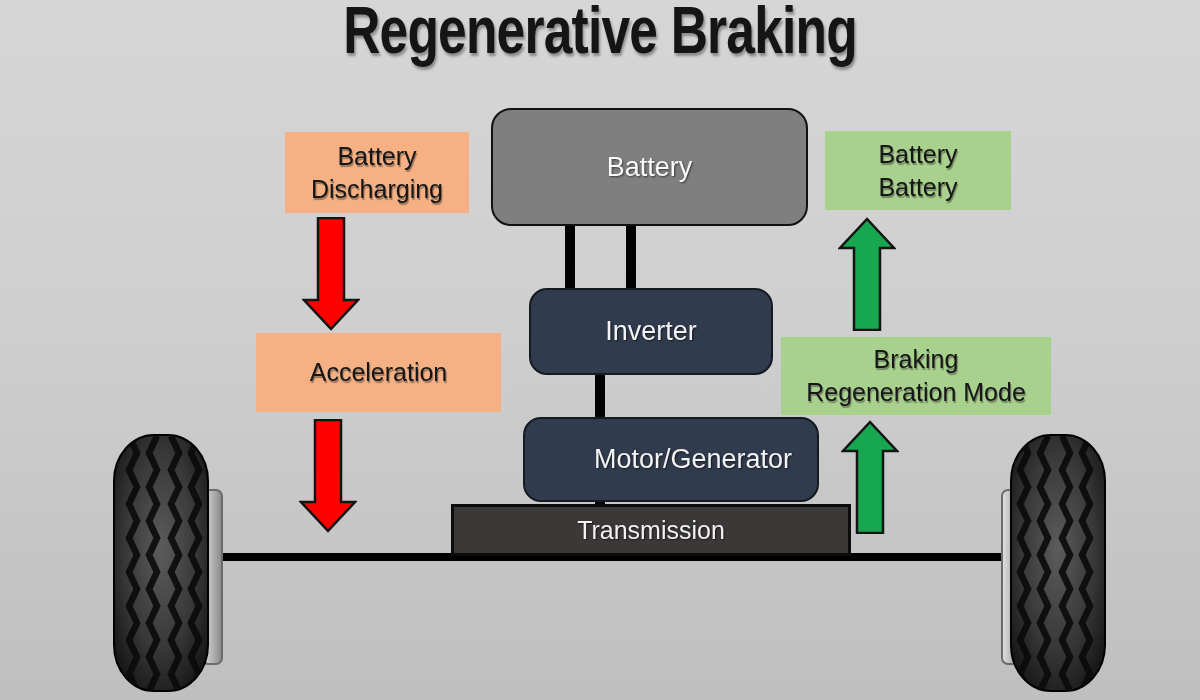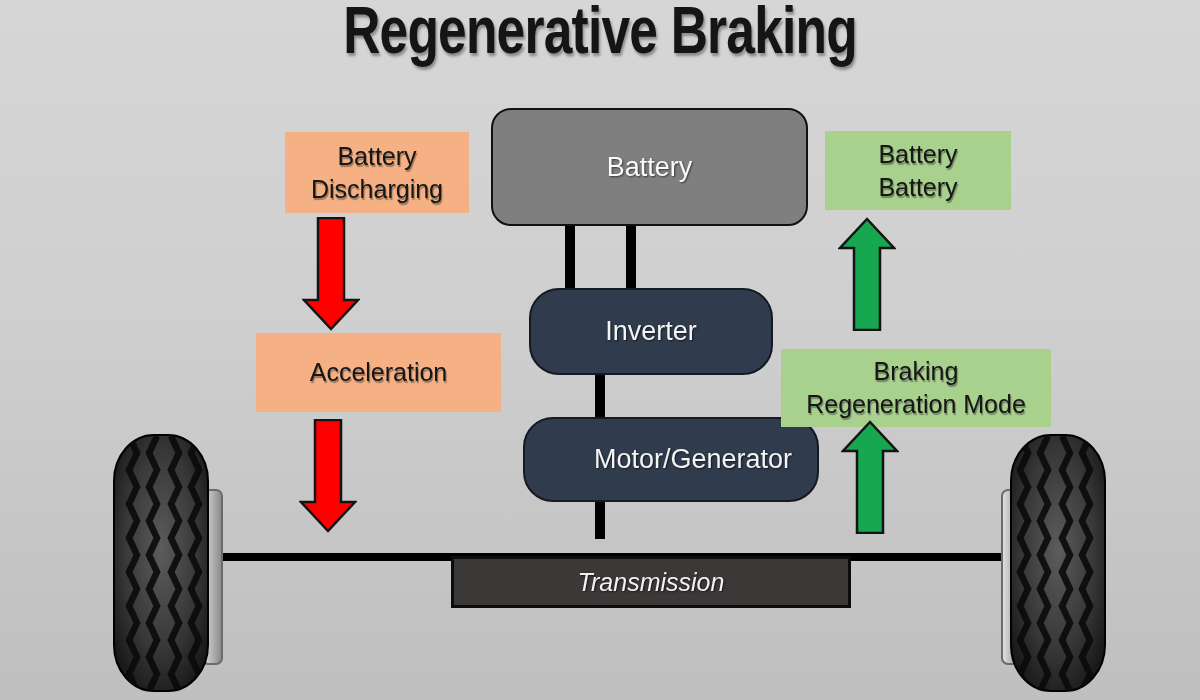--- a/index.html
+++ b/index.html
@@ -29,21 +29,21 @@
   }
   .box .ln{display:block;}
   .plain{
     color:#161616;font-size:25px;line-height:33px;
     text-shadow:1px 1.5px 1px rgba(40,40,40,0.45);
   }
   .orange{background:var(--orange-box,#F5B183);}
   .greenbox{background:var(--green-box,#A9D18E);}
   .darkbox{
     background:var(--dark-slate-box,#303C4E);
-    border:2.5px solid #141a22;border-radius:30px;
+    border:2.5px solid #141a22;border-radius:18px;
     color:#f4f4f4;font-size:27px;
     text-shadow:1px 1px 2px rgba(0,0,0,0.6);
   }
   .batterybox{
     background:var(--battery-gray,#7F7F7F);
     border:2.5px solid #111;border-radius:20px;
     color:#fbfbfb;font-size:27px;
     text-shadow:1px 1px 2px rgba(0,0,0,0.55);
   }
   .transbox{
@@ -107,21 +107,21 @@
       <rect x="1" y="1" width="94" height="256" rx="40" ry="46" fill="url(#tireGrad)" stroke="#000" stroke-width="2"></rect>
       <g clip-path="url(#tireClip)" stroke="#0b0b0b" stroke-width="6.5" fill="none" opacity="0.9">
         <path d="M16,2 L24,19 L16,36 L24,53 L16,70 L24,87 L16,104 L24,121 L16,138 L24,155 L16,172 L24,189 L16,206 L24,223 L16,240 L24,257"></path>
         <path d="M44,2 L36,19 L44,36 L36,53 L44,70 L36,87 L44,104 L36,121 L44,138 L36,155 L44,172 L36,189 L44,206 L36,223 L44,240 L36,257"></path>
         <path d="M58,2 L66,19 L58,36 L66,53 L58,70 L66,87 L58,104 L66,121 L58,138 L66,155 L58,172 L66,189 L58,206 L66,223 L58,240 L66,257"></path>
         <path d="M86,2 L78,19 L86,36 L78,53 L86,70 L78,87 L86,104 L78,121 L86,138 L78,155 L86,172 L78,189 L86,206 L78,223 L86,240 L78,257"></path>
       </g>
     </svg>
   </div>
 
-  <div class="box transbox" style="left:403px;top:556px;width:394px;height:46px;font-style:italic;">
+  <div class="box transbox" style="left:403px;top:504px;width:394px;height:46px;">
     <span class="ln">Transmission</span>
   </div>
 
   <div class="box batterybox" style="left:443px;top:108px;width:313px;height:114px;">
     <span class="ln">Battery</span>
   </div>
 
   <div class="box darkbox" style="left:481px;top:288px;width:240px;height:83px;">
     <span class="ln">Inverter</span>
   </div>
@@ -137,21 +137,21 @@
 
   <div class="box orange plain" style="left:208px;top:333px;width:245px;height:79px;">
     <span class="ln">Acceleration</span>
   </div>
 
   <div class="box greenbox plain" style="left:777px;top:131px;width:186px;height:79px;">
     <span class="ln">Battery</span>
     <span class="ln">Battery</span>
   </div>
 
-  <div class="box greenbox plain" style="left:733px;top:349px;width:270px;height:78px;">
+  <div class="box greenbox plain" style="left:733px;top:337px;width:270px;height:78px;">
     <span class="ln">Braking</span>
     <span class="ln">Regeneration Mode</span>
   </div>
 
   <div class="arrow" style="left:302px;top:217px;">
     <svg width="58" height="114" viewBox="0 0 58 114">
       <polygon points="16,1 42,1 42,83 56,83 29,112 2,83 16,83" style="fill:var(--red-arrow,#FE0000);" stroke="#141414" stroke-width="2.5" stroke-linejoin="miter"></polygon>
     </svg>
   </div>
   <div class="arrow" style="left:299px;top:419px;">

